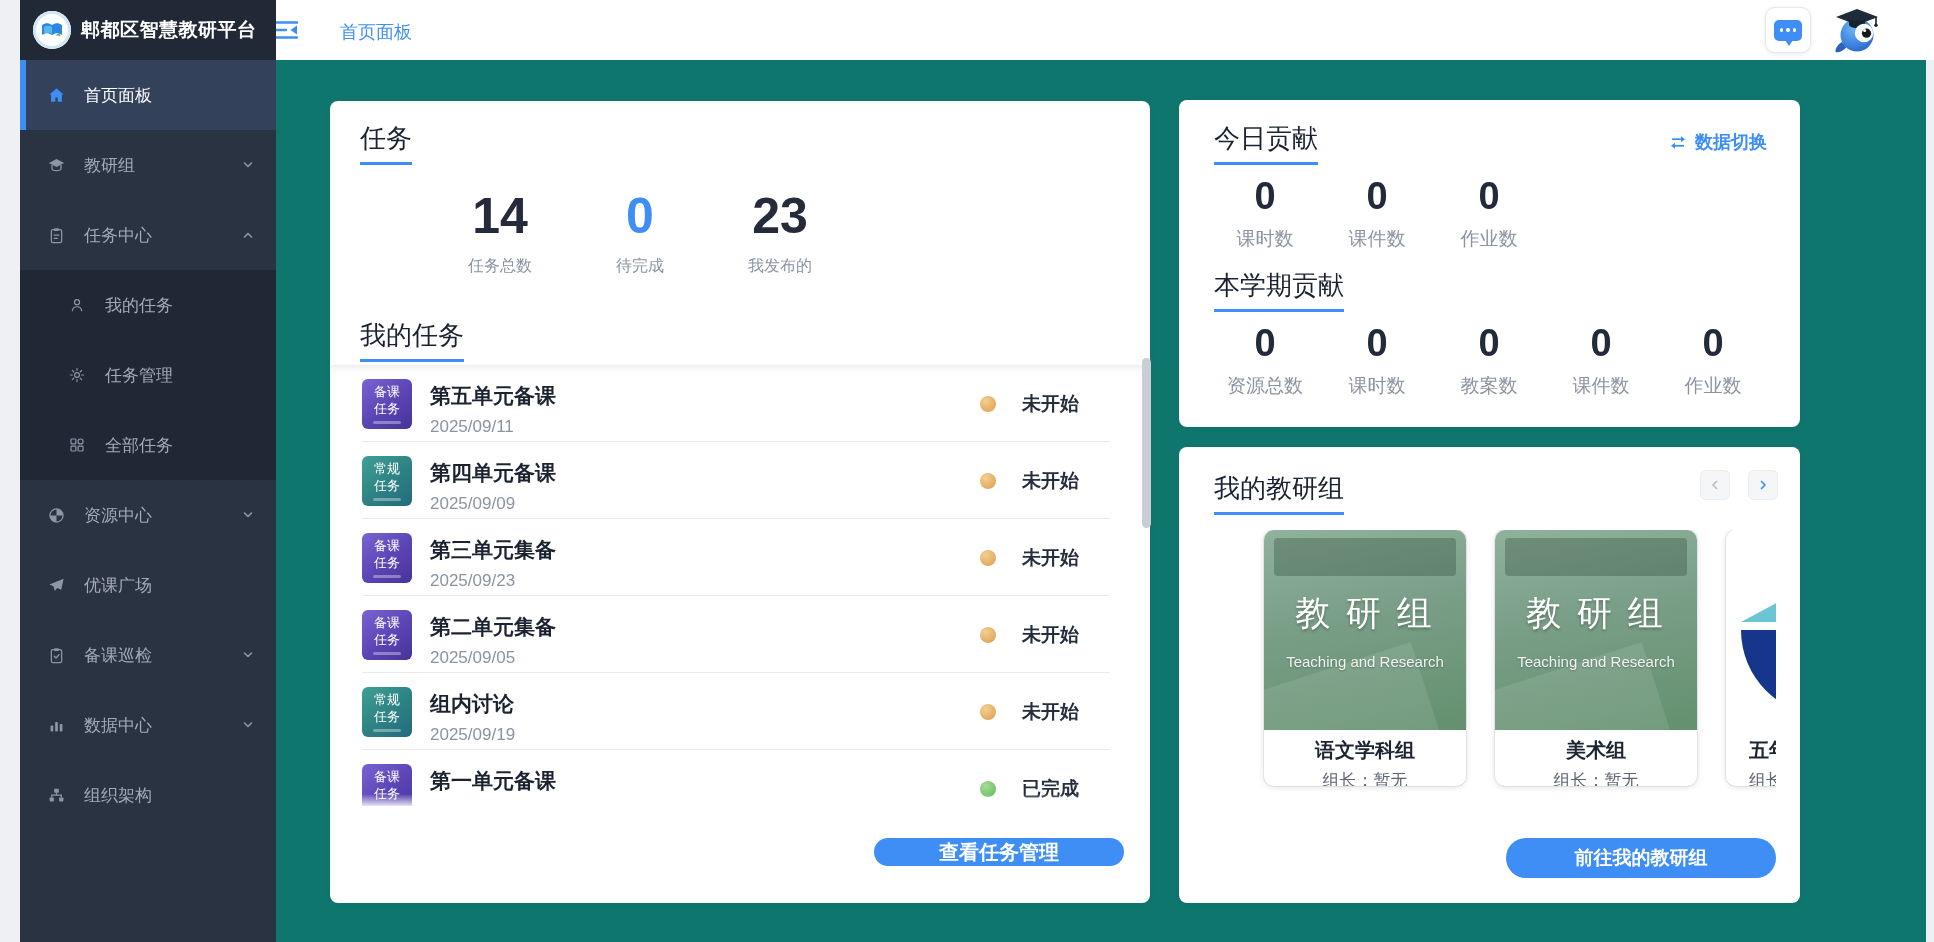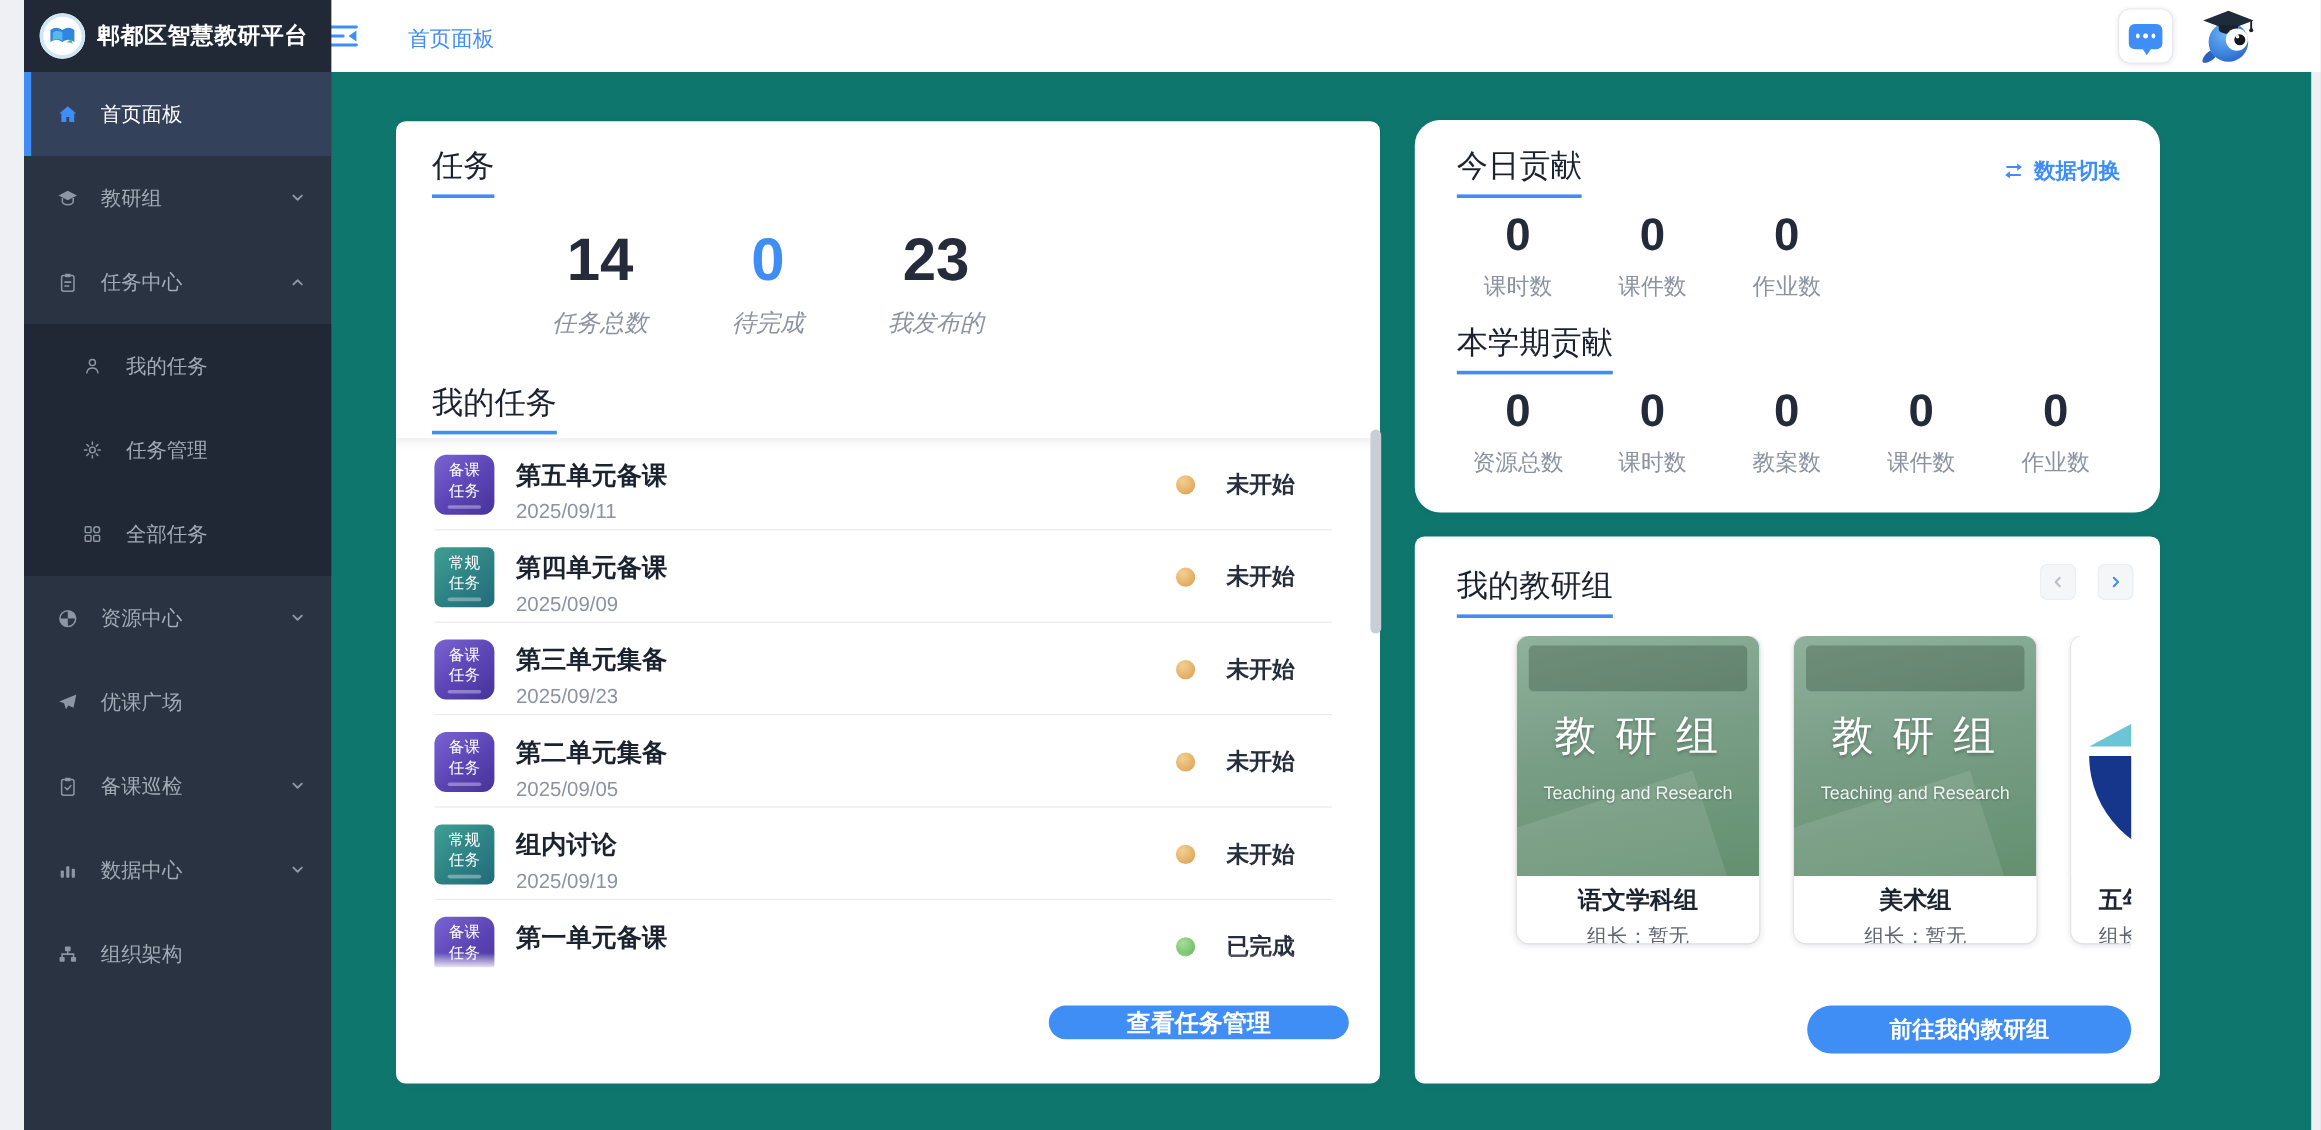--- a/index.html
+++ b/index.html
@@ -34,43 +34,43 @@
                  display:flex; align-items:center; justify-content:center; gap:3px; }
   .chat-bubble::after { content:""; position:absolute; bottom:-5px; left:11px; border-left:4px solid transparent;
                         border-right:4px solid transparent; border-top:6px solid #3e8ef6; }
   .chat-bubble i { width:3.5px; height:3.5px; border-radius:50%; background:#fff; }
   .mascot { position:absolute; left:1574px; top:4px; width:52px; height:53px; cursor:pointer; }
 
   
   .main { position:absolute; left:248px; top:60px; width:1678px; height:882px; background:#0f766e; }
   .card { position:absolute; background:#fff; border-radius:8px; box-shadow:0 1px 5px rgba(25,35,60,.06); }
   #card-tasks   { left:82px;  top:41px;  width:820px; height:802px; }
-  #card-contrib { left:931px; top:40px;  width:621px; height:327px;border-radius:21px; }
+  #card-contrib { left:931px; top:40px;  width:621px; height:327px; }
   #card-groups  { left:931px; top:387px; width:621px; height:456px; }
 
   .card-h { display:inline-block; font-size:26px; color:#1a2130; font-weight:500;
             border-bottom:3px solid #3e8ef6; padding-bottom:6px; white-space:nowrap; }
 
   
   .tc-title { position:absolute; left:30px; top:20px; }
   .tc-stats { position:absolute; left:100px; top:88px; display:flex; }
   .big-col { width:140px; text-align:center; }
   .big-val { font-size:50px; font-weight:700; color:#252b3a; line-height:1.1; }
   .big-val.blue { color:#3e8ef6; }
-  .big-lbl { font-size:20px; color:#8b93a1; margin-top:12px;font-style:italic; }
+  .big-lbl { font-size:16px; color:#8b93a1; margin-top:12px; }
   .tc-list-title { position:absolute; left:30px; top:217px; }
   .task-list { position:absolute; left:0; right:0; top:264px; height:441px; overflow:hidden;
                box-shadow:inset 0 9px 9px -7px rgba(25,35,60,.10); }
   .t-row { position:relative; height:77px; cursor:pointer; }
   .t-row::after { content:""; position:absolute; left:32px; right:40px; bottom:0; height:1px; background:#e9ebef; }
   .t-badge { position:absolute; left:32px; top:14px; width:50px; height:50px; border-radius:6px; color:#fff;
              display:flex; flex-direction:column; align-items:center; justify-content:center;
              line-height:1.3; font-size:13px; }
   .t-badge::after { content:""; width:28px; height:3px; margin-top:3px; background:rgba(255,255,255,.35); border-radius:2px; }
-  .badge-prep    { background:linear-gradient(140deg,#7a63d2 0%,#5a44b4 55%,#473399 100%);border-radius:10px; }
+  .badge-prep    { background:linear-gradient(140deg,#7a63d2 0%,#5a44b4 55%,#473399 100%); }
   .badge-regular { background:linear-gradient(140deg,#3fa093 0%,#2d8184 55%,#226b7c 100%); }
   .t-info { position:absolute; left:100px; top:17px; }
   .t-title { font-size:21px; font-weight:700; color:#1c2330; }
   .t-date { font-size:17px; color:#8b93a1; margin-top:7px; }
   .t-status { position:absolute; left:650px; top:0; height:77px; display:flex; align-items:center; gap:26px; }
   .dot { width:16px; height:16px; border-radius:50%; }
   .dot-orange { background:radial-gradient(circle at 35% 30%, #f3cf92, #dc9c4b); }
   .dot-green  { background:radial-gradient(circle at 35% 30%, #a8dc96, #5cb858); }
   .s-label { font-size:19px; font-weight:700; color:#262e3e; }
   .scroll-thumb { position:absolute; left:812px; top:257px; width:9px; height:170px; border-radius:5px;

